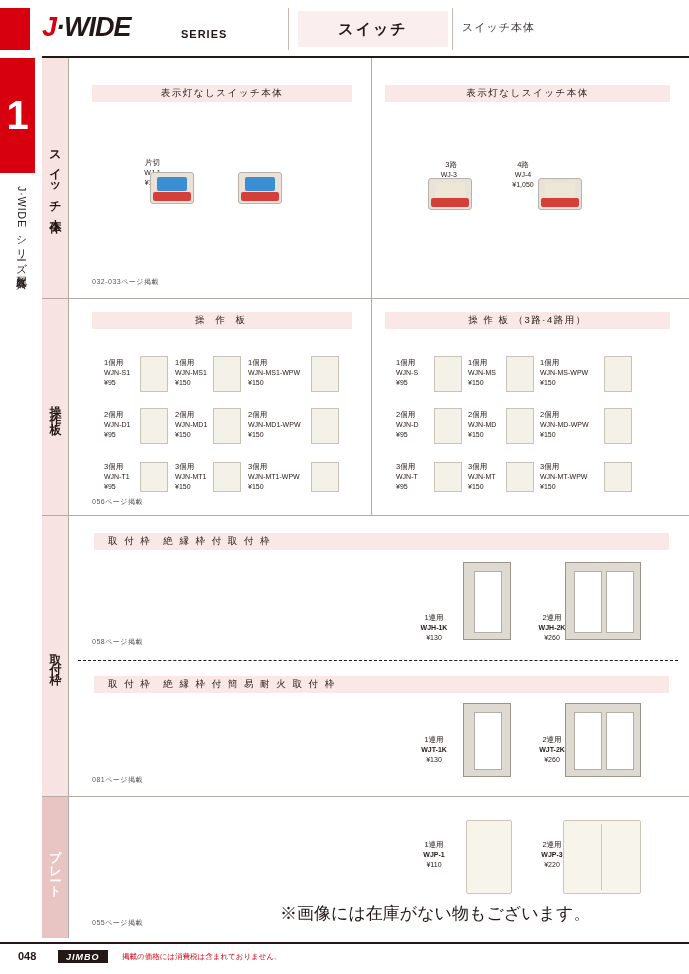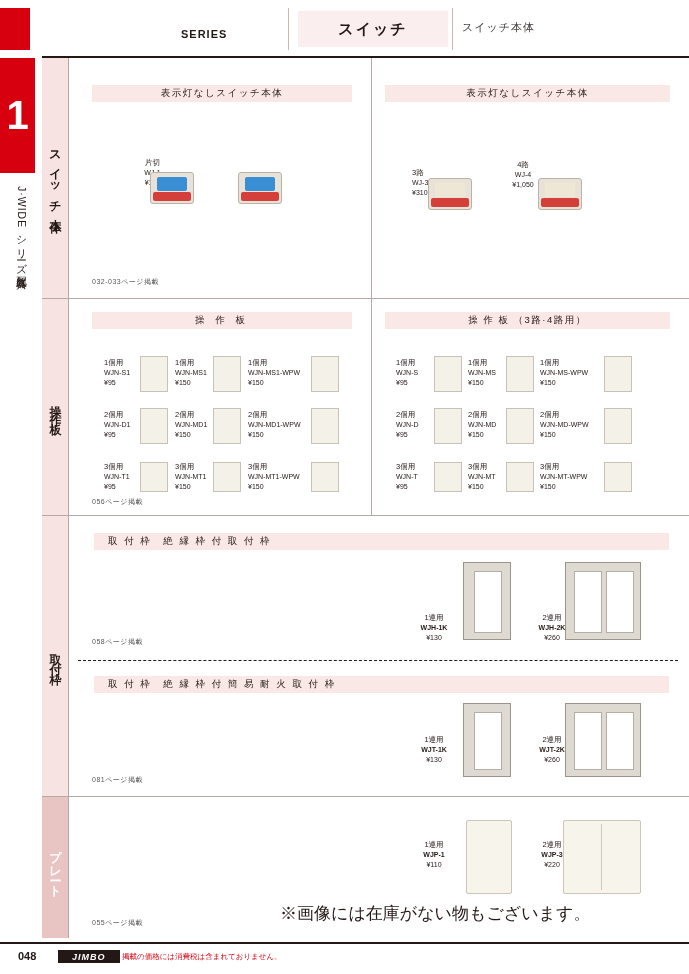--- a/index.html
+++ b/index.html
@@ -102,21 +102,21 @@
   }
   
   .dashline{
     position:absolute;border-top:1px dashed #231815;
   }
   
   .footer{position:absolute;left:0;top:938px;width:689px;height:36px;}
   .ft-rule{position:absolute;left:0;top:4px;width:689px;height:2px;background:#231815;}
   .ft-page{position:absolute;left:18px;top:12px;font-size:11px;font-weight:bold;color:#231815;}
   .ft-brand{
-    position:absolute;left:58px;top:12px;height:13px;padding:0 14px;background:#231815;color:#fff;
+    position:absolute;left:58px;top:12px;height:13px;padding:0 8px;background:#231815;color:#fff;
     font-size:9px;font-weight:bold;font-style:italic;letter-spacing:1px;
     display:flex;align-items:center;
   }
   .ft-note{position:absolute;left:122px;top:14px;font-size:7.5px;color:#d7000f;}
   .bignote{
     position:absolute;left:280px;top:902px;
     font-size:17px;color:#231815;letter-spacing:0px;
   }
   
   .sw-body{position:absolute;width:42px;height:30px;border-radius:3px;background:#e8e2d9;border:1px solid #b9b2a6;}
@@ -125,20 +125,21 @@
   .plate-sm{position:absolute;border:1px solid #c9c2b6;background:#f4f1e9;}
   .frame-pic{position:absolute;border:1px solid #9a948a;background:#dedad2;}
   .frame-pic .hole{position:absolute;background:#ffffff;border:1px solid #b4aea4;}
   .wplate{position:absolute;background:#f7f4ec;border:1px solid #ccc5b8;border-radius:2px;}
 </style>
 </head>
 <body>
 
 <div class="header">
   <div class="hdr-redbar"></div>
+  <div class="hdr-logo"><span class="jdot">J</span><span>·WIDE</span></div>
   <div class="hdr-series">SERIES</div>
   <div class="hdr-vline" style="left:288px;"></div>
   <div class="hdr-tab-main">スイッチ</div>
   <div class="hdr-vline" style="left:452px;"></div>
   <div class="hdr-tab-sub">スイッチ本体</div>
   <div class="hdr-rule"></div>
 </div>
 
 <div class="lefttab">
   <div class="lefttab-num">1</div>
@@ -181,21 +182,21 @@
 <div class="item" style="left:218px;top:172px;width:45px;text-align:right;">
   <div class="nm">両切</div>
   <div class="cd">WJ-2</div>
   <div class="pr">¥950</div>
 </div>
 <div class="sw-body" style="left:238px;top:172px;">
   <div class="cap" style="background:#3a8fd4;"></div>
     <div class="base"></div>
 </div>
 
-<div class="item" style="left:412px;top:160px;width:45px;text-align:left;margin-top:8px;">
+<div class="item" style="left:412px;top:160px;width:45px;text-align:right;">
   <div class="nm">3路</div>
   <div class="cd">WJ-3</div>
   <div class="pr">¥310</div>
 </div>
 <div class="sw-body" style="left:428px;top:178px;">
   <div class="cap" style="background:#efe7d6;"></div>
     <div class="base"></div>
 </div>
 
 <div class="item" style="left:497px;top:160px;width:52px;text-align:center;">

